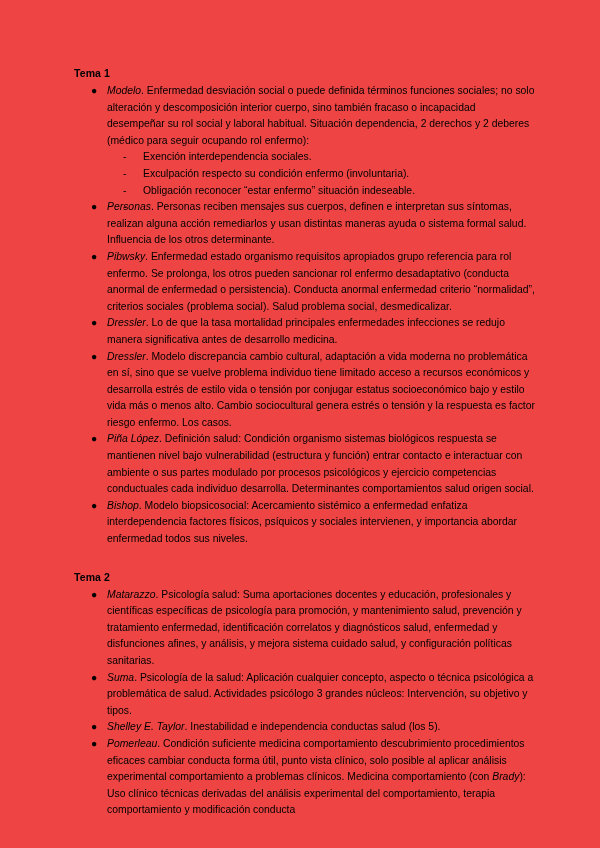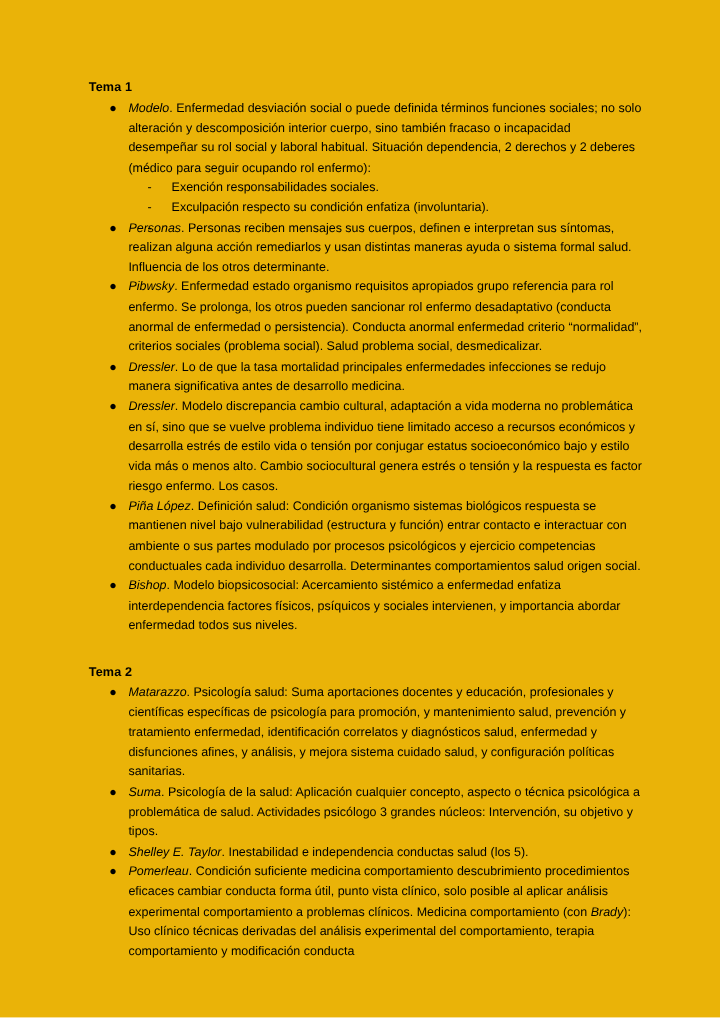--- a/index.html
+++ b/index.html
@@ -11,21 +11,21 @@
     width: 600px;
     height: 848px;
     font-family: "Liberation Sans", sans-serif;
     color: #000000;
     -webkit-font-smoothing: antialiased;
   }
   .page {
     position: relative;
     width: 600px;
     height: 848px;
-    background: #eab308;
+    background: #ef4444;
     box-sizing: border-box;
     padding: 66px 64px 52px 74px;
     overflow: hidden;
   }
   .section {
     margin-bottom: 22px;
   }
   .section:last-child {
     margin-bottom: 4px;
   }
@@ -86,23 +86,23 @@
 
 <div class="page">
   <div id="sections-root">
       <div class="section">
         <div class="section-heading">Tema 1</div>
         <ul class="bullets">
           <li class="bullet-item">
             <span class="bullet-marker">●</span>
             <span class="para-text"><span class="term">Modelo</span><span>. Enfermedad desviación social o puede definida términos funciones sociales; no solo alteración y descomposición interior cuerpo, sino también fracaso o incapacidad desempeñar su rol social y laboral habitual. Situación dependencia, 2 derechos y 2 deberes (médico para seguir ocupando rol enfermo):</span></span>
             <ul class="dashes">
-              <li class="dash-item"><span class="dash-marker">-</span><span>Exención responsabilidades sociales.</span></li>
-              <li class="dash-item"><span class="dash-marker">-</span><span>Exculpación respecto su condición enfatiza (involuntaria).</span></li>
-              <li class="dash-item"><span class="dash-marker">-</span></li>
+              <li class="dash-item"><span class="dash-marker">-</span><span>Exención interdependencia sociales.</span></li>
+              <li class="dash-item"><span class="dash-marker">-</span><span>Exculpación respecto su condición enfermo (involuntaria).</span></li>
+              <li class="dash-item"><span class="dash-marker">-</span><span>Obligación reconocer “estar enfermo” situación indeseable.</span></li>
               <li class="dash-item"><span class="dash-marker">-</span></li>
             </ul>
           </li>
           <li class="bullet-item">
             <span class="bullet-marker">●</span>
             <span class="para-text"><span class="term">Personas</span><span>. Personas reciben mensajes sus cuerpos, definen e interpretan sus síntomas, realizan alguna acción remediarlos y usan distintas maneras ayuda o sistema formal salud. Influencia de los otros determinante.</span></span>
           </li>
           <li class="bullet-item">
             <span class="bullet-marker">●</span>
             <span class="para-text"><span class="term">Pibwsky</span><span>. Enfermedad estado organismo requisitos apropiados grupo referencia para rol enfermo. Se prolonga, los otros pueden sancionar rol enfermo desadaptativo (conducta anormal de enfermedad o persistencia). Conducta anormal enfermedad criterio “normalidad”, criterios sociales (problema social). Salud problema social, desmedicalizar.</span></span>

